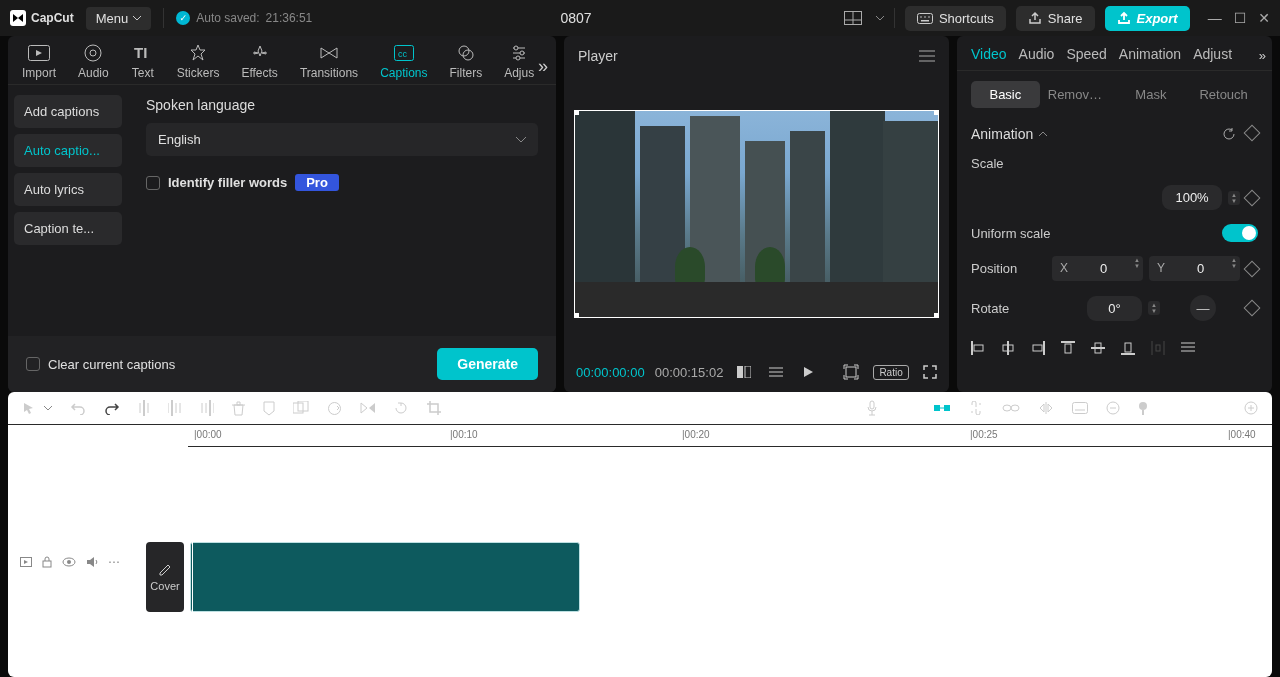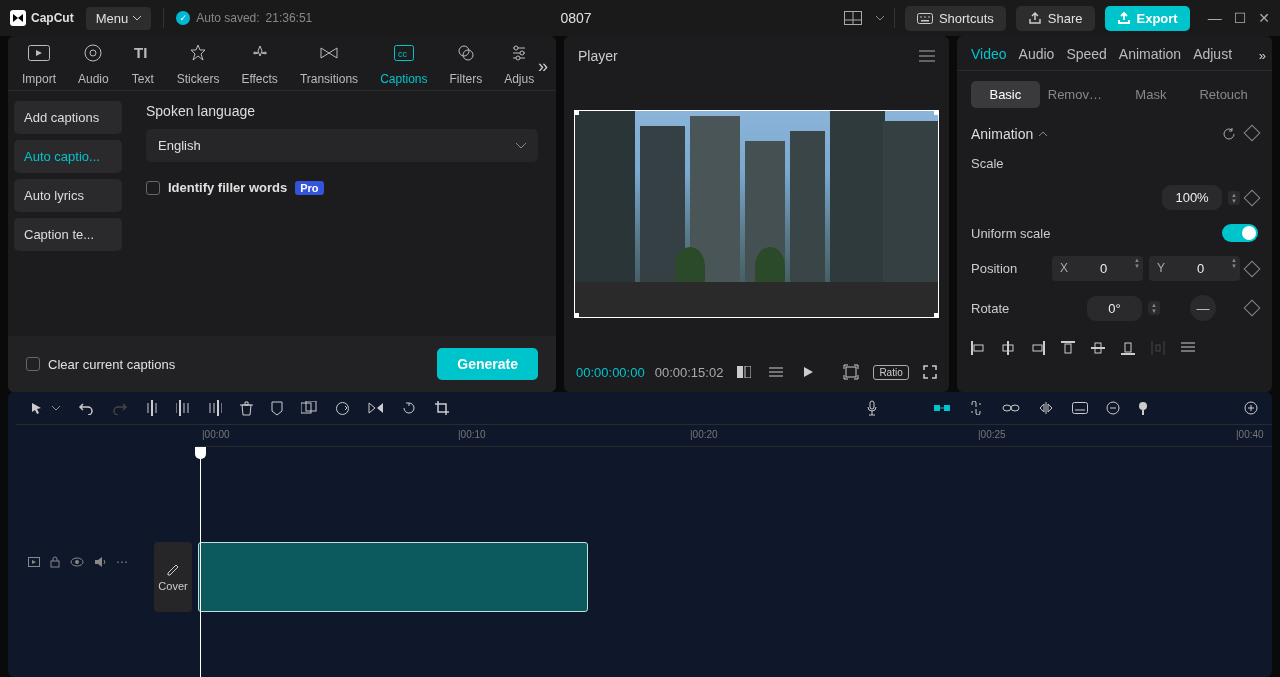--- a/index.html
+++ b/index.html
@@ -7,48 +7,48 @@
 
 
 .titlebar { height: 36px; background: #1a1a1a; display: flex; align-items: center; padding: 0 10px; gap: 12px; }
 .logo { display: flex; align-items: center; gap: 5px; font-weight: 600; font-size: 12px; }
 .menu-btn { background: #2d2d2d; color: #e0e0e0; border: none; padding: 4px 10px; border-radius: 4px; display: flex; align-items: center; gap: 5px; cursor: pointer; font-size: 13px; }
 .autosave { display: flex; align-items: center; gap: 6px; color: #888; font-size: 12px; }
 .autosave-check { width: 14px; height: 14px; background: #00b8d4; border-radius: 50%; display: flex; align-items: center; justify-content: center; color: #fff; font-size: 9px; }
 .project-title { flex: 1; text-align: center; font-size: 14px; color: #e0e0e0; }
 .titlebar-right { display: flex; align-items: center; gap: 10px; }
 .tb-btn { background: #2d2d2d; color: #e0e0e0; border: none; padding: 5px 12px; border-radius: 5px; display: flex; align-items: center; gap: 6px; cursor: pointer; font-size: 13px; }
-.tb-btn.export { background: #00c4cc; color: #fff; font-weight: 600; }
+.tb-btn.export { background: #00c4cc; color: #fff; font-weight: 600; font-style: italic; }
 .tb-icon { color: #aaa; cursor: pointer; padding: 4px; }
 .win-controls { display: flex; gap: 12px; margin-left: 8px; }
 .win-controls span { cursor: pointer; color: #aaa; font-size: 14px; }
 
 
 .main { display: flex; height: 356px; gap: 0; padding: 0 8px; }
 .panel { background: #1c1c1e; border-radius: 6px; }
 
 
 .left-panel { width: 548px; display: flex; flex-direction: column; }
 .media-tabs { display: flex; align-items: center; padding: 8px 14px 4px; gap: 22px; border-bottom: 1px solid #2a2a2a; position: relative; }
-.media-tab { display: flex; flex-direction: column; align-items: center; gap: 10px; cursor: pointer; color: #bbb; font-size: 12px; }
+.media-tab { display: flex; flex-direction: column; align-items: center; gap: 4px; cursor: pointer; color: #bbb; font-size: 12px; }
 .media-tab.active { color: #00c4cc; }
 .media-tab-icon { width: 24px; height: 18px; display: flex; align-items: center; justify-content: center; }
 .media-tabs-more { position: absolute; right: 8px; top: 20px; color: #ccc; cursor: pointer; font-size: 18px; }
 
 .left-body { display: flex; flex: 1; }
 .left-sidebar { width: 120px; padding: 10px 6px; display: flex; flex-direction: column; gap: 6px; }
 .side-btn { background: #2a2a2c; color: #ddd; border: none; padding: 9px 10px; text-align: left; border-radius: 5px; cursor: pointer; font-size: 13px; white-space: nowrap; overflow: hidden; text-overflow: ellipsis; }
 .side-btn.active { color: #00c4cc; }
 
 .left-content { flex: 1; padding: 12px 18px; display: flex; flex-direction: column; }
 .field-label { color: #ddd; font-size: 14px; margin-bottom: 10px; }
 .select-wrap { background: #262628; border-radius: 5px; padding: 9px 12px; display: flex; align-items: center; justify-content: space-between; cursor: pointer; margin-bottom: 18px; }
 .checkbox-row { display: flex; align-items: center; gap: 8px; }
 .checkbox { width: 14px; height: 14px; border: 1px solid #666; border-radius: 3px; cursor: pointer; }
-.pro-badge { background: #3355dd; color: #fff; font-size: 11px; padding: 1px 5px; border-radius: 3px; font-weight: 700; }
+.pro-badge { background: #3355dd; color: #fff; font-size: 13px; padding: 1px 11px; border-radius: 3px; font-weight: 700; }
 
 .left-footer { margin-top: auto; padding: 12px 18px; display: flex; align-items: center; justify-content: space-between; background: #222224; border-radius: 0 0 6px 6px; }
 .generate-btn { background: #00c4cc; color: #fff; border: none; padding: 8px 20px; border-radius: 5px; cursor: pointer; font-weight: 600; font-size: 14px; }
 
 
 .player-panel { width: 385px; margin: 0 8px; display: flex; flex-direction: column; }
 .player-header { display: flex; align-items: center; justify-content: space-between; padding: 12px 14px; }
 .player-header h3 { font-size: 14px; font-weight: 400; color: #ccc; }
 .hamburger { color: #aaa; cursor: pointer; }
 .player-viewport { flex: 1; padding: 0 8px; display: flex; align-items: center; justify-content: center; }
@@ -104,21 +104,21 @@
 .diamond { width: 12px; height: 12px; border: 1px solid #888; transform: rotate(45deg); cursor: pointer; }
 .toggle { width: 36px; height: 18px; background: #00c4cc; border-radius: 10px; position: relative; cursor: pointer; }
 .toggle::after { content: ''; position: absolute; right: 2px; top: 2px; width: 14px; height: 14px; background: #fff; border-radius: 50%; }
 .mirror-btn { width: 26px; height: 26px; background: #2a2a2c; border-radius: 50%; display: flex; align-items: center; justify-content: center; color: #ccc; cursor: pointer; font-size: 13px; }
 
 .align-row { display: flex; gap: 16px; padding-top: 6px; }
 .align-btn { color: #ccc; cursor: pointer; font-size: 14px; }
 .align-btn.disabled { color: #444; }
 
 
-.timeline-area { height: 285px; background: #0f172a; margin: 0 8px 8px; border-radius: 6px; display: flex; flex-direction: column; padding-left: 8px; }
+.timeline-area { height: 285px; background: #ffffff; margin: 0 8px 8px; border-radius: 6px; display: flex; flex-direction: column; }
 .timeline-toolbar { display: flex; align-items: center; padding: 8px 14px; gap: 18px; border-bottom: 1px solid #2a2a2a; }
 .tl-tool { color: #bbb; cursor: pointer; font-size: 14px; display: flex; align-items: center; }
 .tl-tool.disabled { color: #444; }
 .tl-spacer { flex: 1; }
 .tl-tool.active { color: #00c4cc; }
 
 .ruler { height: 22px; position: relative; margin-left: 180px; border-bottom: 1px solid #2a2a2a; }
 .ruler-mark { position: absolute; top: 4px; font-size: 10px; color: #777; }
 .playhead { position: absolute; top: 0; bottom: 0; width: 1px; background: #fff; z-index: 10; }
 .playhead::before { content: ''; position: absolute; top: -2px; left: -5px; width: 11px; height: 14px; background: #fff; border-radius: 2px 2px 5px 5px; }

